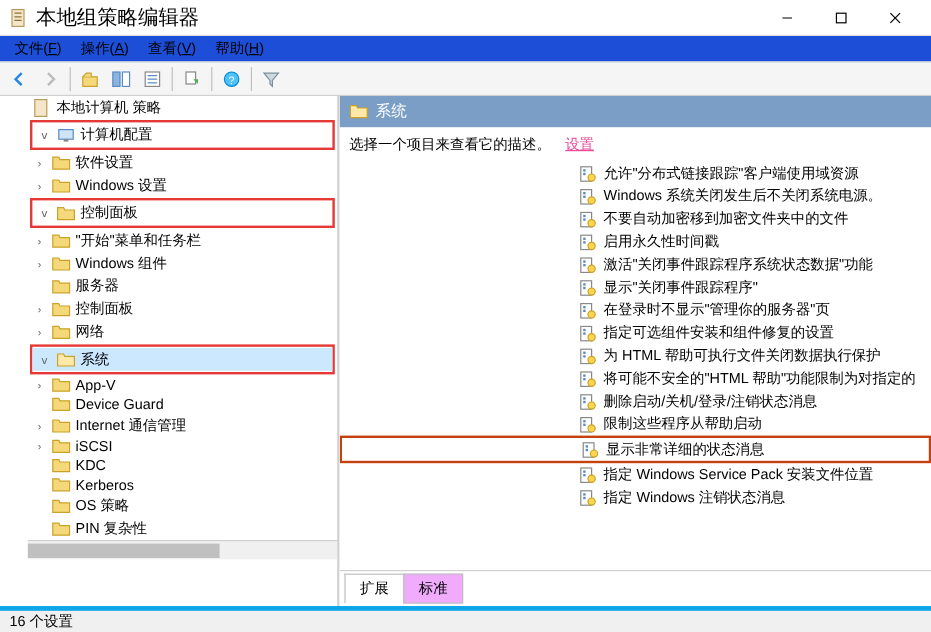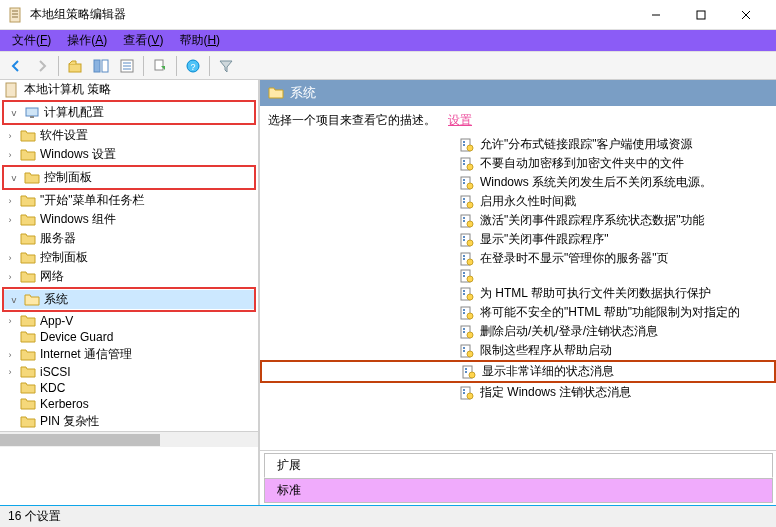--- a/index.html
+++ b/index.html
@@ -1,32 +1,32 @@
 <!DOCTYPE html>
 <html><head>
   <meta charset="utf-8">
   <style>
     * { margin: 0; padding: 0; box-sizing: border-box; }
     body { font-family: "Microsoft YaHei", "Segoe UI", sans-serif; font-size: 12px; background: #fff; width: 776px; height: 527px; overflow: hidden; display: flex; flex-direction: column; }
     
     .titlebar { height: 30px; display: flex; align-items: center; padding: 0 8px; background: #fff; border-bottom: 1px solid #e0e0e0; }
     .titlebar-icon { width: 16px; height: 16px; margin-right: 6px; }
-    .titlebar-title { flex: 1; font-size: 12px; color: #000; }
+    .titlebar-title { flex: 1; font-size: 17px; color: #000; }
     .titlebar-controls { display: flex; gap: 0; }
     .titlebar-btn { width: 45px; height: 28px; display: flex; align-items: center; justify-content: center; cursor: pointer; }
     
-    .menubar { height: 22px; display: flex; align-items: center; padding: 0 4px; background: #8b5cf6; border-bottom: 1px solid #e0e0e0; }
+    .menubar { height: 22px; display: flex; align-items: center; padding: 0 4px; background: #1d4ed8; border-bottom: 1px solid #e0e0e0; }
     .menu-item { padding: 2px 8px; cursor: pointer; font-size: 12px; }
     .menu-key { text-decoration: underline; }
     
     .toolbar { height: 28px; display: flex; align-items: center; padding: 2px 4px; gap: 2px; background: #f5f5f5; border-bottom: 1px solid #d0d0d0; }
     .tool-btn { width: 24px; height: 24px; display: flex; align-items: center; justify-content: center; cursor: pointer; border: 1px solid transparent; }
     .tool-sep { width: 1px; height: 20px; background: #c0c0c0; margin: 0 2px; }
     
-    .content { flex: 1; display: flex; overflow: hidden; }
+    .content { flex: 1; display: flex; overflow: hidden; margin-left: 23px; }
     
     .tree-panel { width: 260px; border-right: 2px solid #d0d0d0; overflow: auto; background: #fff; }
     .highlighted-group { border: 2px solid #e53935; margin: 1px 2px; padding: 1px 0; }
     .rootlevel { padding-left: 4px; }
     .level1 { padding-left: 18px; }
     .level2 { padding-left: 34px; }
     .level3 { padding-left: 50px; }
     .level4 { padding-left: 66px; }
     .tree-item { display: flex; align-items: center; padding: 1px 4px; gap: 4px; cursor: pointer; font-size: 12px; white-space: nowrap; }
     .tree-item.selected { background: #cce8ff; }
@@ -37,25 +37,25 @@
     .right-panel { flex: 1; display: flex; flex-direction: column; background: #fff; overflow: hidden; }
     .header-bar { background: #7a9ec5; color: #fff; padding: 4px 8px; display: flex; align-items: center; gap: 6px; font-size: 13px; }
     .detail-row { display: flex; padding: 6px 8px 4px; }
     .detail-left { width: 180px; font-size: 12px; }
     .detail-right-label { font-size: 12px; text-decoration: underline; color: #ec4899; cursor: pointer; }
     .settings-list { flex: 1; overflow: auto; padding: 2px 0; }
     .setting-item { display: flex; align-items: center; gap: 6px; padding: 1px 8px 1px 200px; font-size: 12px; cursor: pointer; white-space: nowrap; }
     .setting-item.highlighted { border: 2px solid #c2410c; }
     .setting-icon { width: 14px; height: 14px; flex-shrink: 0; }
     
-    .tabs-row { display: flex; padding: 2px 4px; border-top: 1px solid #d0d0d0; background: #fff; flex-direction: column; }
+    .tabs-row { display: flex; padding: 2px 4px; border-top: 1px solid #d0d0d0; background: #fff; }
     .tab { padding: 3px 12px; border: 1px solid #c0c0c0; background: #f0abfc; font-size: 12px; cursor: pointer; margin-right: -1px; position: relative; }
     .tab.active { background: #fff; border-bottom-color: #fff; }
     
-    .statusbar { height: 22px; border-top: 1px solid #0ea5e9; display: flex; align-items: center; padding: 0 8px; font-size: 12px; background: #f0f0f0; }
+    .statusbar { height: 22px; border-top: 4px solid #0ea5e9; display: flex; align-items: center; padding: 0 8px; font-size: 12px; background: #f0f0f0; }
     
     .hscroll-indicator { height: 16px; background: #f0f0f0; border-top: 1px solid #d0d0d0; position: relative; }
     .hscroll-thumb { position: absolute; left: 0; top: 2px; height: 12px; width: 160px; background: #c0c0c0; }
   </style>
 </head>
 <body>
 
 <div class="titlebar">
   <span class="titlebar-icon">
     <svg viewBox="0 0 16 16">
@@ -279,20 +279,27 @@
       <span class="folder-icon"><svg viewBox="0 0 16 14">
             <path d="M1 3 L1 12 L15 12 L15 4 L7 4 L6 2 L1 2 Z" fill="#f5d87a" stroke="#c9a227"></path>
           </svg></span>
       <span>Kerberos</span>
     </div>
     <div class="tree-item level4">
       <span class="expander"></span>
       <span class="folder-icon"><svg viewBox="0 0 16 14">
             <path d="M1 3 L1 12 L15 12 L15 4 L7 4 L6 2 L1 2 Z" fill="#f5d87a" stroke="#c9a227"></path>
           </svg></span>
+      <span>OS 策略</span>
+    </div>
+    <div class="tree-item level4">
+      <span class="expander"></span>
+      <span class="folder-icon"><svg viewBox="0 0 16 14">
+            <path d="M1 3 L1 12 L15 12 L15 4 L7 4 L6 2 L1 2 Z" fill="#f5d87a" stroke="#c9a227"></path>
+          </svg></span>
       <span>PIN 复杂性</span>
     </div>
 
     <div class="hscroll-indicator">
       <div class="hscroll-thumb"></div>
     </div>
   </div>
 
   <div class="right-panel">
     <div class="header-bar">
@@ -315,38 +322,38 @@
             </svg></span>
           <span>允许"分布式链接跟踪"客户端使用域资源</span>
         </div>
         <div class="setting-item">
           <span class="setting-icon"><svg viewBox="0 0 14 14">
               <rect x="1" y="1" width="9" height="12" fill="#fff" stroke="#888"></rect>
               <rect x="3" y="3" width="2" height="2" fill="#5a8bc4"></rect>
               <rect x="3" y="6" width="2" height="2" fill="#5a8bc4"></rect>
               <circle cx="10" cy="10" r="3" fill="#ffd54f" stroke="#c9a227"></circle>
             </svg></span>
+          <span>Windows 系统关闭发生后不关闭系统电源。</span>
+        </div>
+        <div class="setting-item">
+          <span class="setting-icon"><svg viewBox="0 0 14 14">
+              <rect x="1" y="1" width="9" height="12" fill="#fff" stroke="#888"></rect>
+              <rect x="3" y="3" width="2" height="2" fill="#5a8bc4"></rect>
+              <rect x="3" y="6" width="2" height="2" fill="#5a8bc4"></rect>
+              <circle cx="10" cy="10" r="3" fill="#ffd54f" stroke="#c9a227"></circle>
+            </svg></span>
           <span>不要自动加密移到加密文件夹中的文件</span>
         </div>
         <div class="setting-item">
           <span class="setting-icon"><svg viewBox="0 0 14 14">
               <rect x="1" y="1" width="9" height="12" fill="#fff" stroke="#888"></rect>
               <rect x="3" y="3" width="2" height="2" fill="#5a8bc4"></rect>
               <rect x="3" y="6" width="2" height="2" fill="#5a8bc4"></rect>
               <circle cx="10" cy="10" r="3" fill="#ffd54f" stroke="#c9a227"></circle>
             </svg></span>
-          <span>Windows 系统关闭发生后不关闭系统电源。</span>
-        </div>
-        <div class="setting-item">
-          <span class="setting-icon"><svg viewBox="0 0 14 14">
-              <rect x="1" y="1" width="9" height="12" fill="#fff" stroke="#888"></rect>
-              <rect x="3" y="3" width="2" height="2" fill="#5a8bc4"></rect>
-              <rect x="3" y="6" width="2" height="2" fill="#5a8bc4"></rect>
-              <circle cx="10" cy="10" r="3" fill="#ffd54f" stroke="#c9a227"></circle>
-            </svg></span>
           <span>启用永久性时间戳</span>
         </div>
         <div class="setting-item">
           <span class="setting-icon"><svg viewBox="0 0 14 14">
               <rect x="1" y="1" width="9" height="12" fill="#fff" stroke="#888"></rect>
               <rect x="3" y="3" width="2" height="2" fill="#5a8bc4"></rect>
               <rect x="3" y="6" width="2" height="2" fill="#5a8bc4"></rect>
               <circle cx="10" cy="10" r="3" fill="#ffd54f" stroke="#c9a227"></circle>
             </svg></span>
           <span>激活"关闭事件跟踪程序系统状态数据"功能</span>
@@ -369,20 +376,21 @@
             </svg></span>
           <span>在登录时不显示"管理你的服务器"页</span>
         </div>
         <div class="setting-item">
           <span class="setting-icon"><svg viewBox="0 0 14 14">
               <rect x="1" y="1" width="9" height="12" fill="#fff" stroke="#888"></rect>
               <rect x="3" y="3" width="2" height="2" fill="#5a8bc4"></rect>
               <rect x="3" y="6" width="2" height="2" fill="#5a8bc4"></rect>
               <circle cx="10" cy="10" r="3" fill="#ffd54f" stroke="#c9a227"></circle>
             </svg></span>
+          <span>指定可选组件安装和组件修复的设置</span>
         </div>
         <div class="setting-item">
           <span class="setting-icon"><svg viewBox="0 0 14 14">
               <rect x="1" y="1" width="9" height="12" fill="#fff" stroke="#888"></rect>
               <rect x="3" y="3" width="2" height="2" fill="#5a8bc4"></rect>
               <rect x="3" y="6" width="2" height="2" fill="#5a8bc4"></rect>
               <circle cx="10" cy="10" r="3" fill="#ffd54f" stroke="#c9a227"></circle>
             </svg></span>
           <span>为 HTML 帮助可执行文件关闭数据执行保护</span>
         </div>
@@ -414,20 +422,29 @@
           <span>限制这些程序从帮助启动</span>
         </div>
         <div class="setting-item highlighted">
           <span class="setting-icon"><svg viewBox="0 0 14 14">
               <rect x="1" y="1" width="9" height="12" fill="#fff" stroke="#888"></rect>
               <rect x="3" y="3" width="2" height="2" fill="#5a8bc4"></rect>
               <rect x="3" y="6" width="2" height="2" fill="#5a8bc4"></rect>
               <circle cx="10" cy="10" r="3" fill="#ffd54f" stroke="#c9a227"></circle>
             </svg></span>
           <span>显示非常详细的状态消息</span>
+        </div>
+        <div class="setting-item">
+          <span class="setting-icon"><svg viewBox="0 0 14 14">
+              <rect x="1" y="1" width="9" height="12" fill="#fff" stroke="#888"></rect>
+              <rect x="3" y="3" width="2" height="2" fill="#5a8bc4"></rect>
+              <rect x="3" y="6" width="2" height="2" fill="#5a8bc4"></rect>
+              <circle cx="10" cy="10" r="3" fill="#ffd54f" stroke="#c9a227"></circle>
+            </svg></span>
+          <span>指定 Windows Service Pack 安装文件位置</span>
         </div>
         <div class="setting-item">
           <span class="setting-icon"><svg viewBox="0 0 14 14">
               <rect x="1" y="1" width="9" height="12" fill="#fff" stroke="#888"></rect>
               <rect x="3" y="3" width="2" height="2" fill="#5a8bc4"></rect>
               <rect x="3" y="6" width="2" height="2" fill="#5a8bc4"></rect>
               <circle cx="10" cy="10" r="3" fill="#ffd54f" stroke="#c9a227"></circle>
             </svg></span>
           <span>指定 Windows 注销状态消息</span>
         </div>

